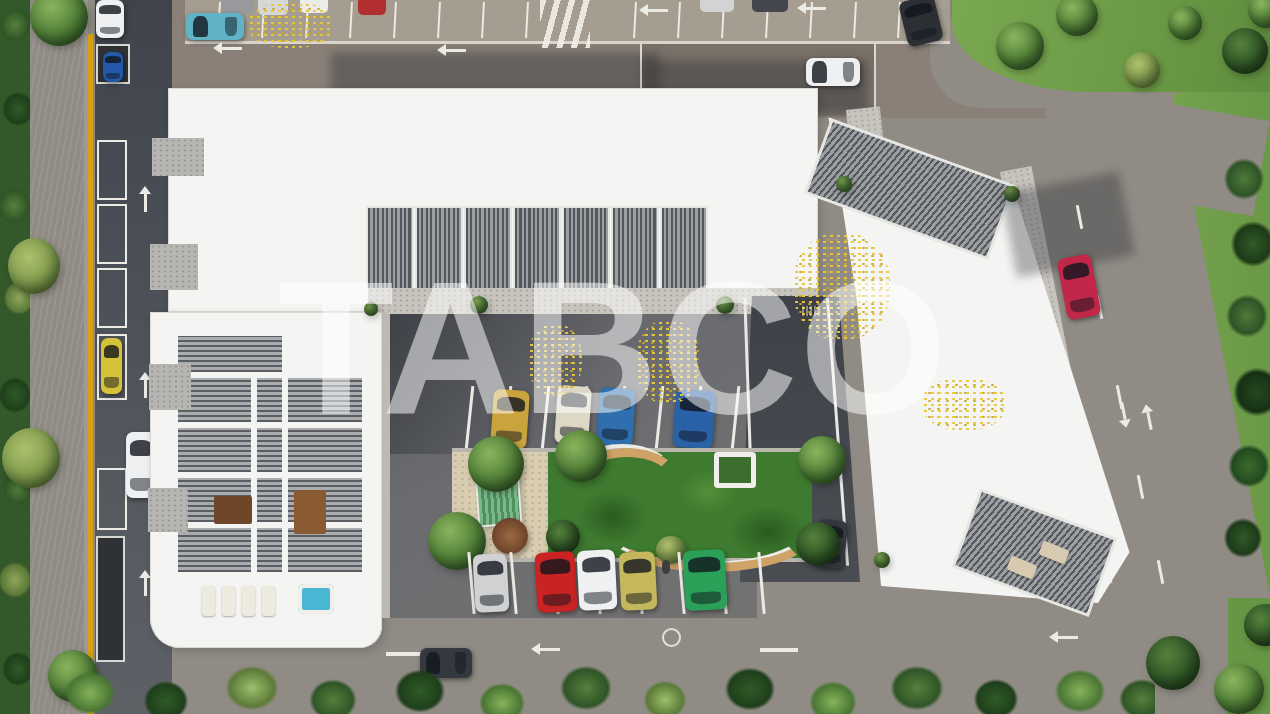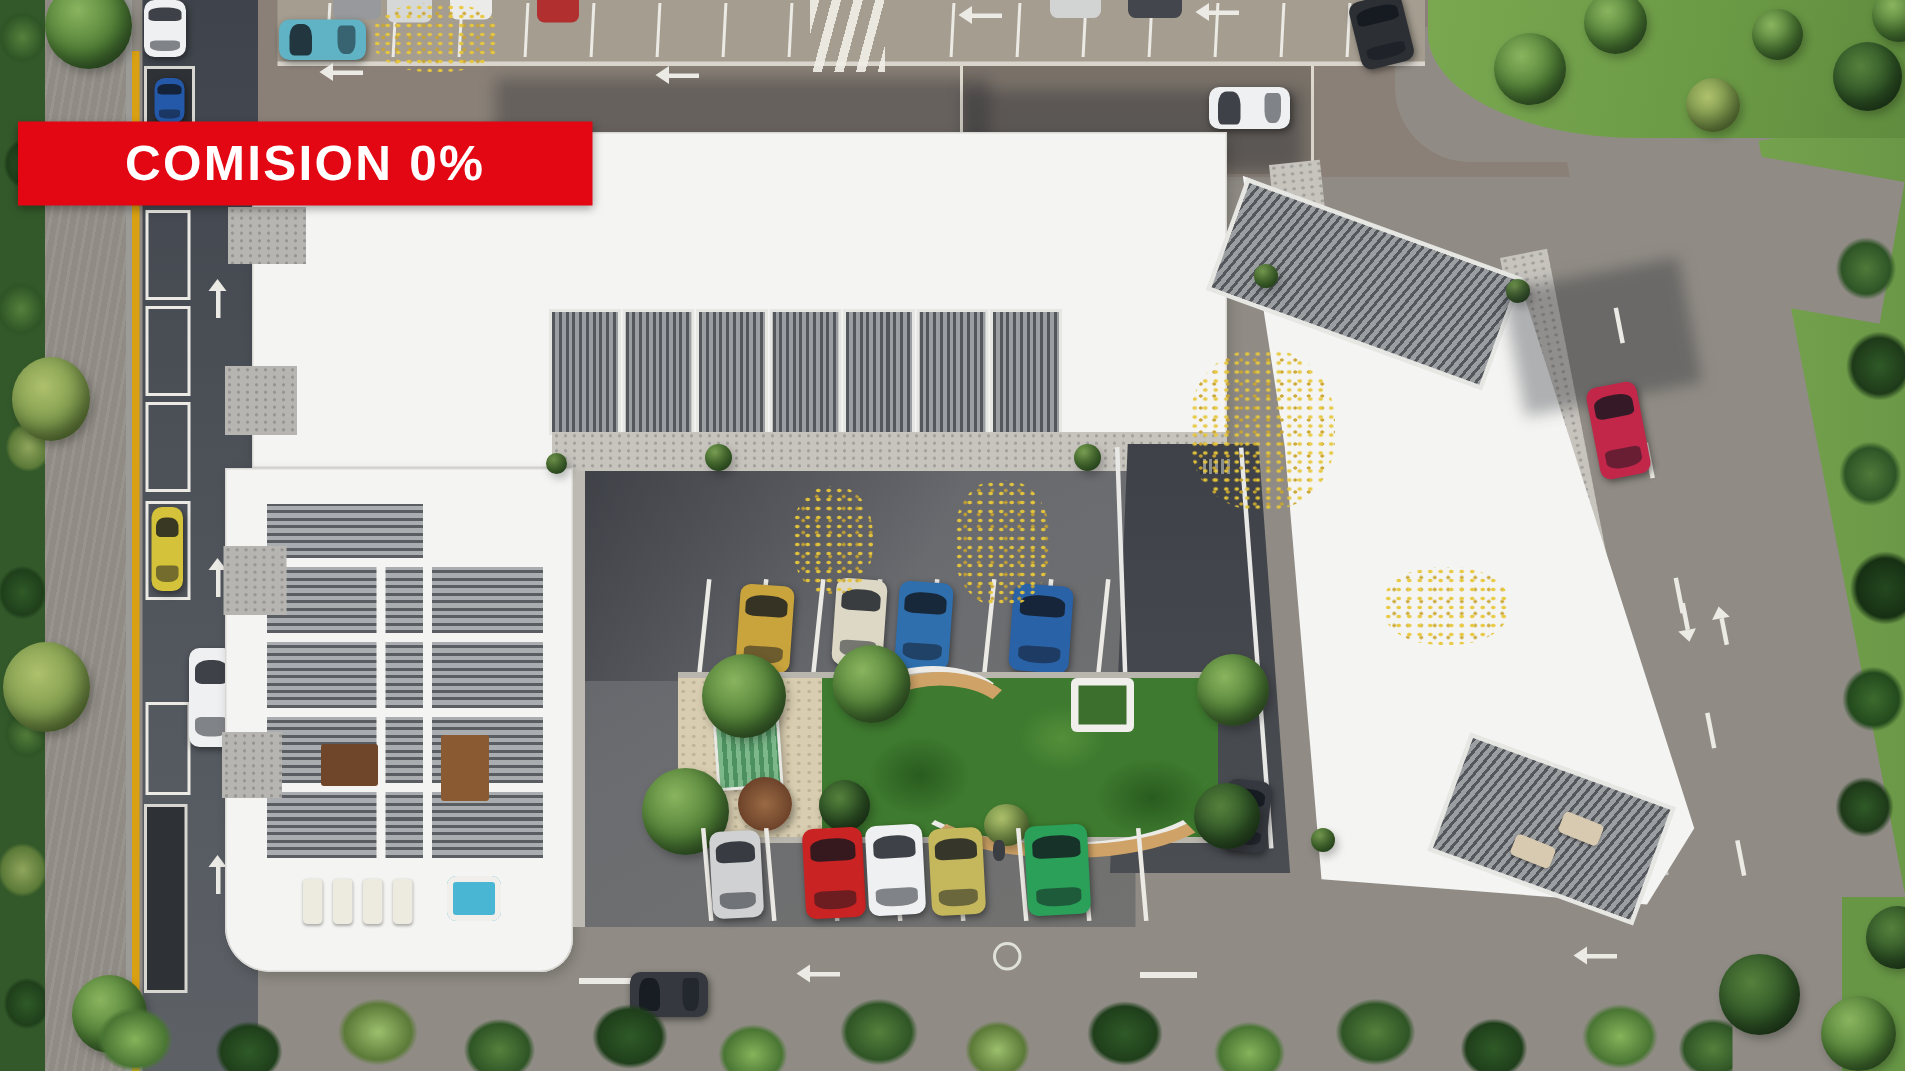--- a/index.html
+++ b/index.html
@@ -312,17 +312,15 @@
         radial-gradient(closest-side,#2f5a27,#1f3f1b 60%,transparent 72%),
         radial-gradient(closest-side,#86b35a,#4a7634 60%,transparent 72%),
         radial-gradient(closest-side,#55803c,#2f5526 60%,transparent 72%);
        background-repeat:no-repeat;
        background-size:70px 60px,62px 56px,74px 62px,66px 58px,70px 60px,64px 56px,72px 62px,60px 54px,70px 60px,66px 58px,74px 62px,62px 56px,70px 60px,64px 56px;
        background-position:0 18px,80px 28px,160px 12px,245px 26px,330px 16px,415px 30px,495px 12px,580px 28px,660px 14px,745px 28px,825px 12px,910px 26px,990px 16px,1055px 26px;"></div>
   <div class="tree dark" style="left:1146px;top:636px;width:54px;height:54px;"></div>
   <div class="tree" style="left:1214px;top:664px;width:50px;height:50px;"></div>
   <div class="tree dark" style="left:1244px;top:604px;width:42px;height:42px;"></div>
 
-  <div class="banner">
-    <span>COMISION 0%</span>
-  </div>
+  <div class="watermark">TABCO</div>
 
 </div>
 
 </body></html>

